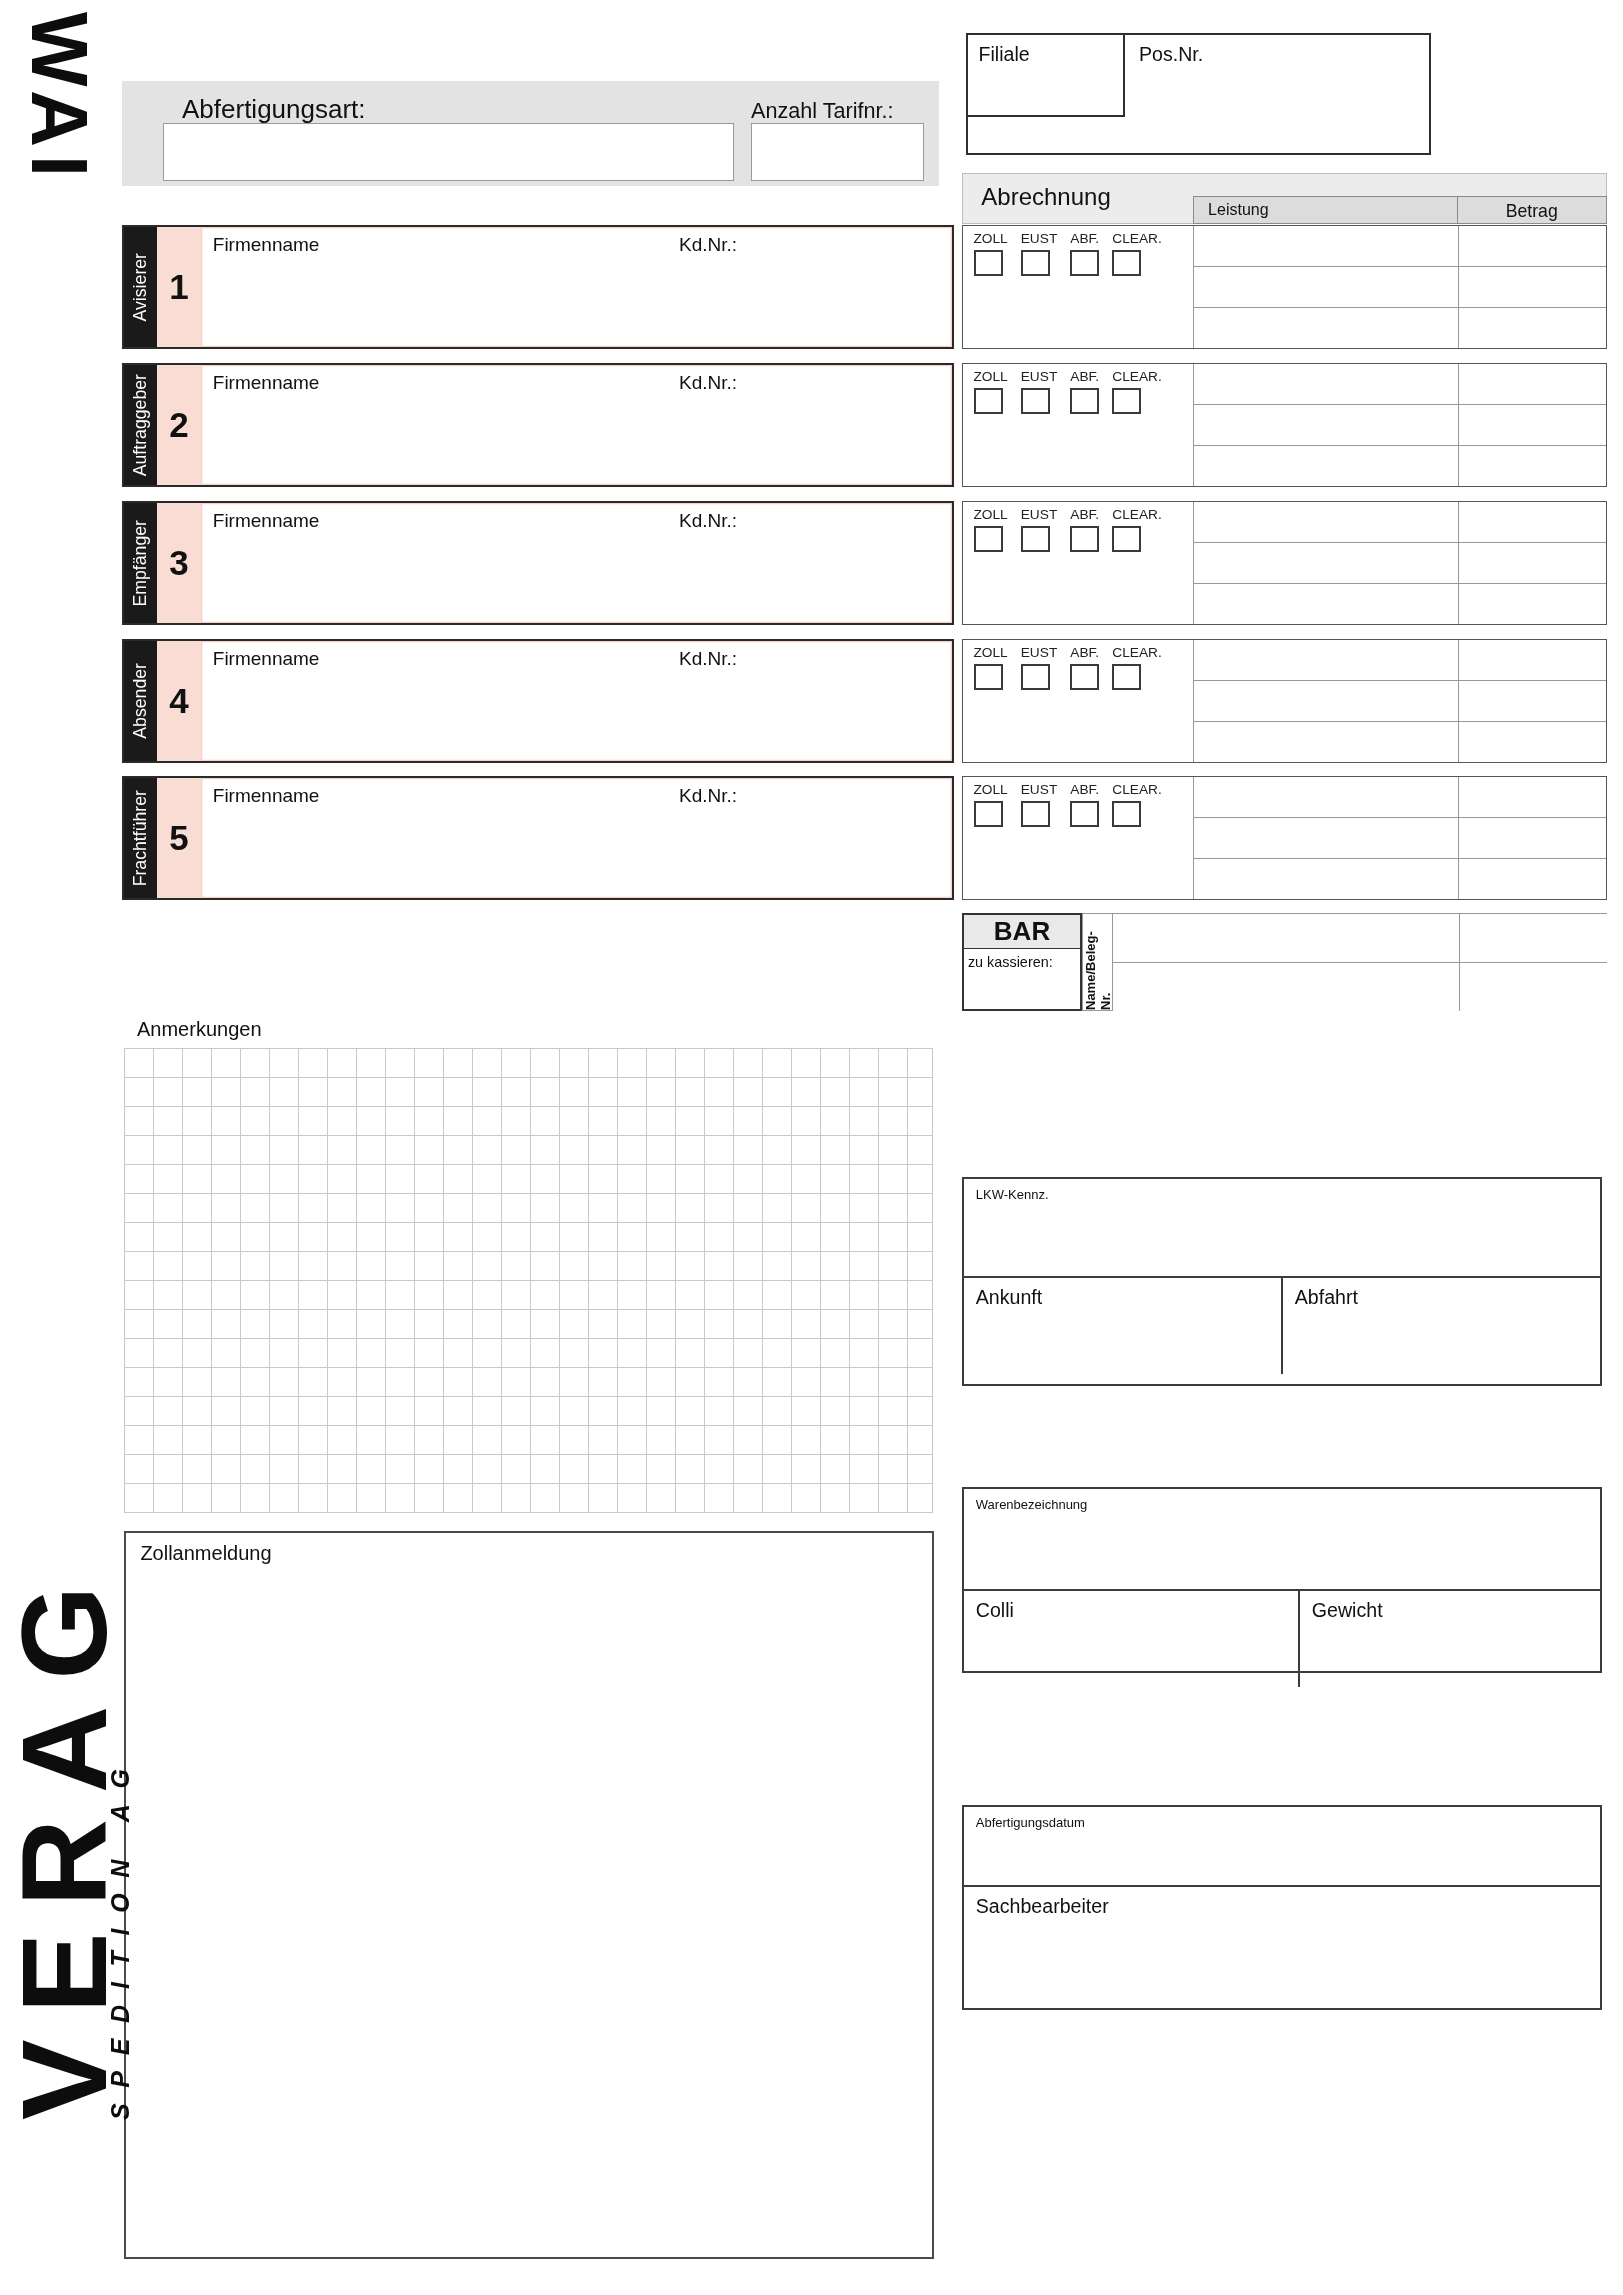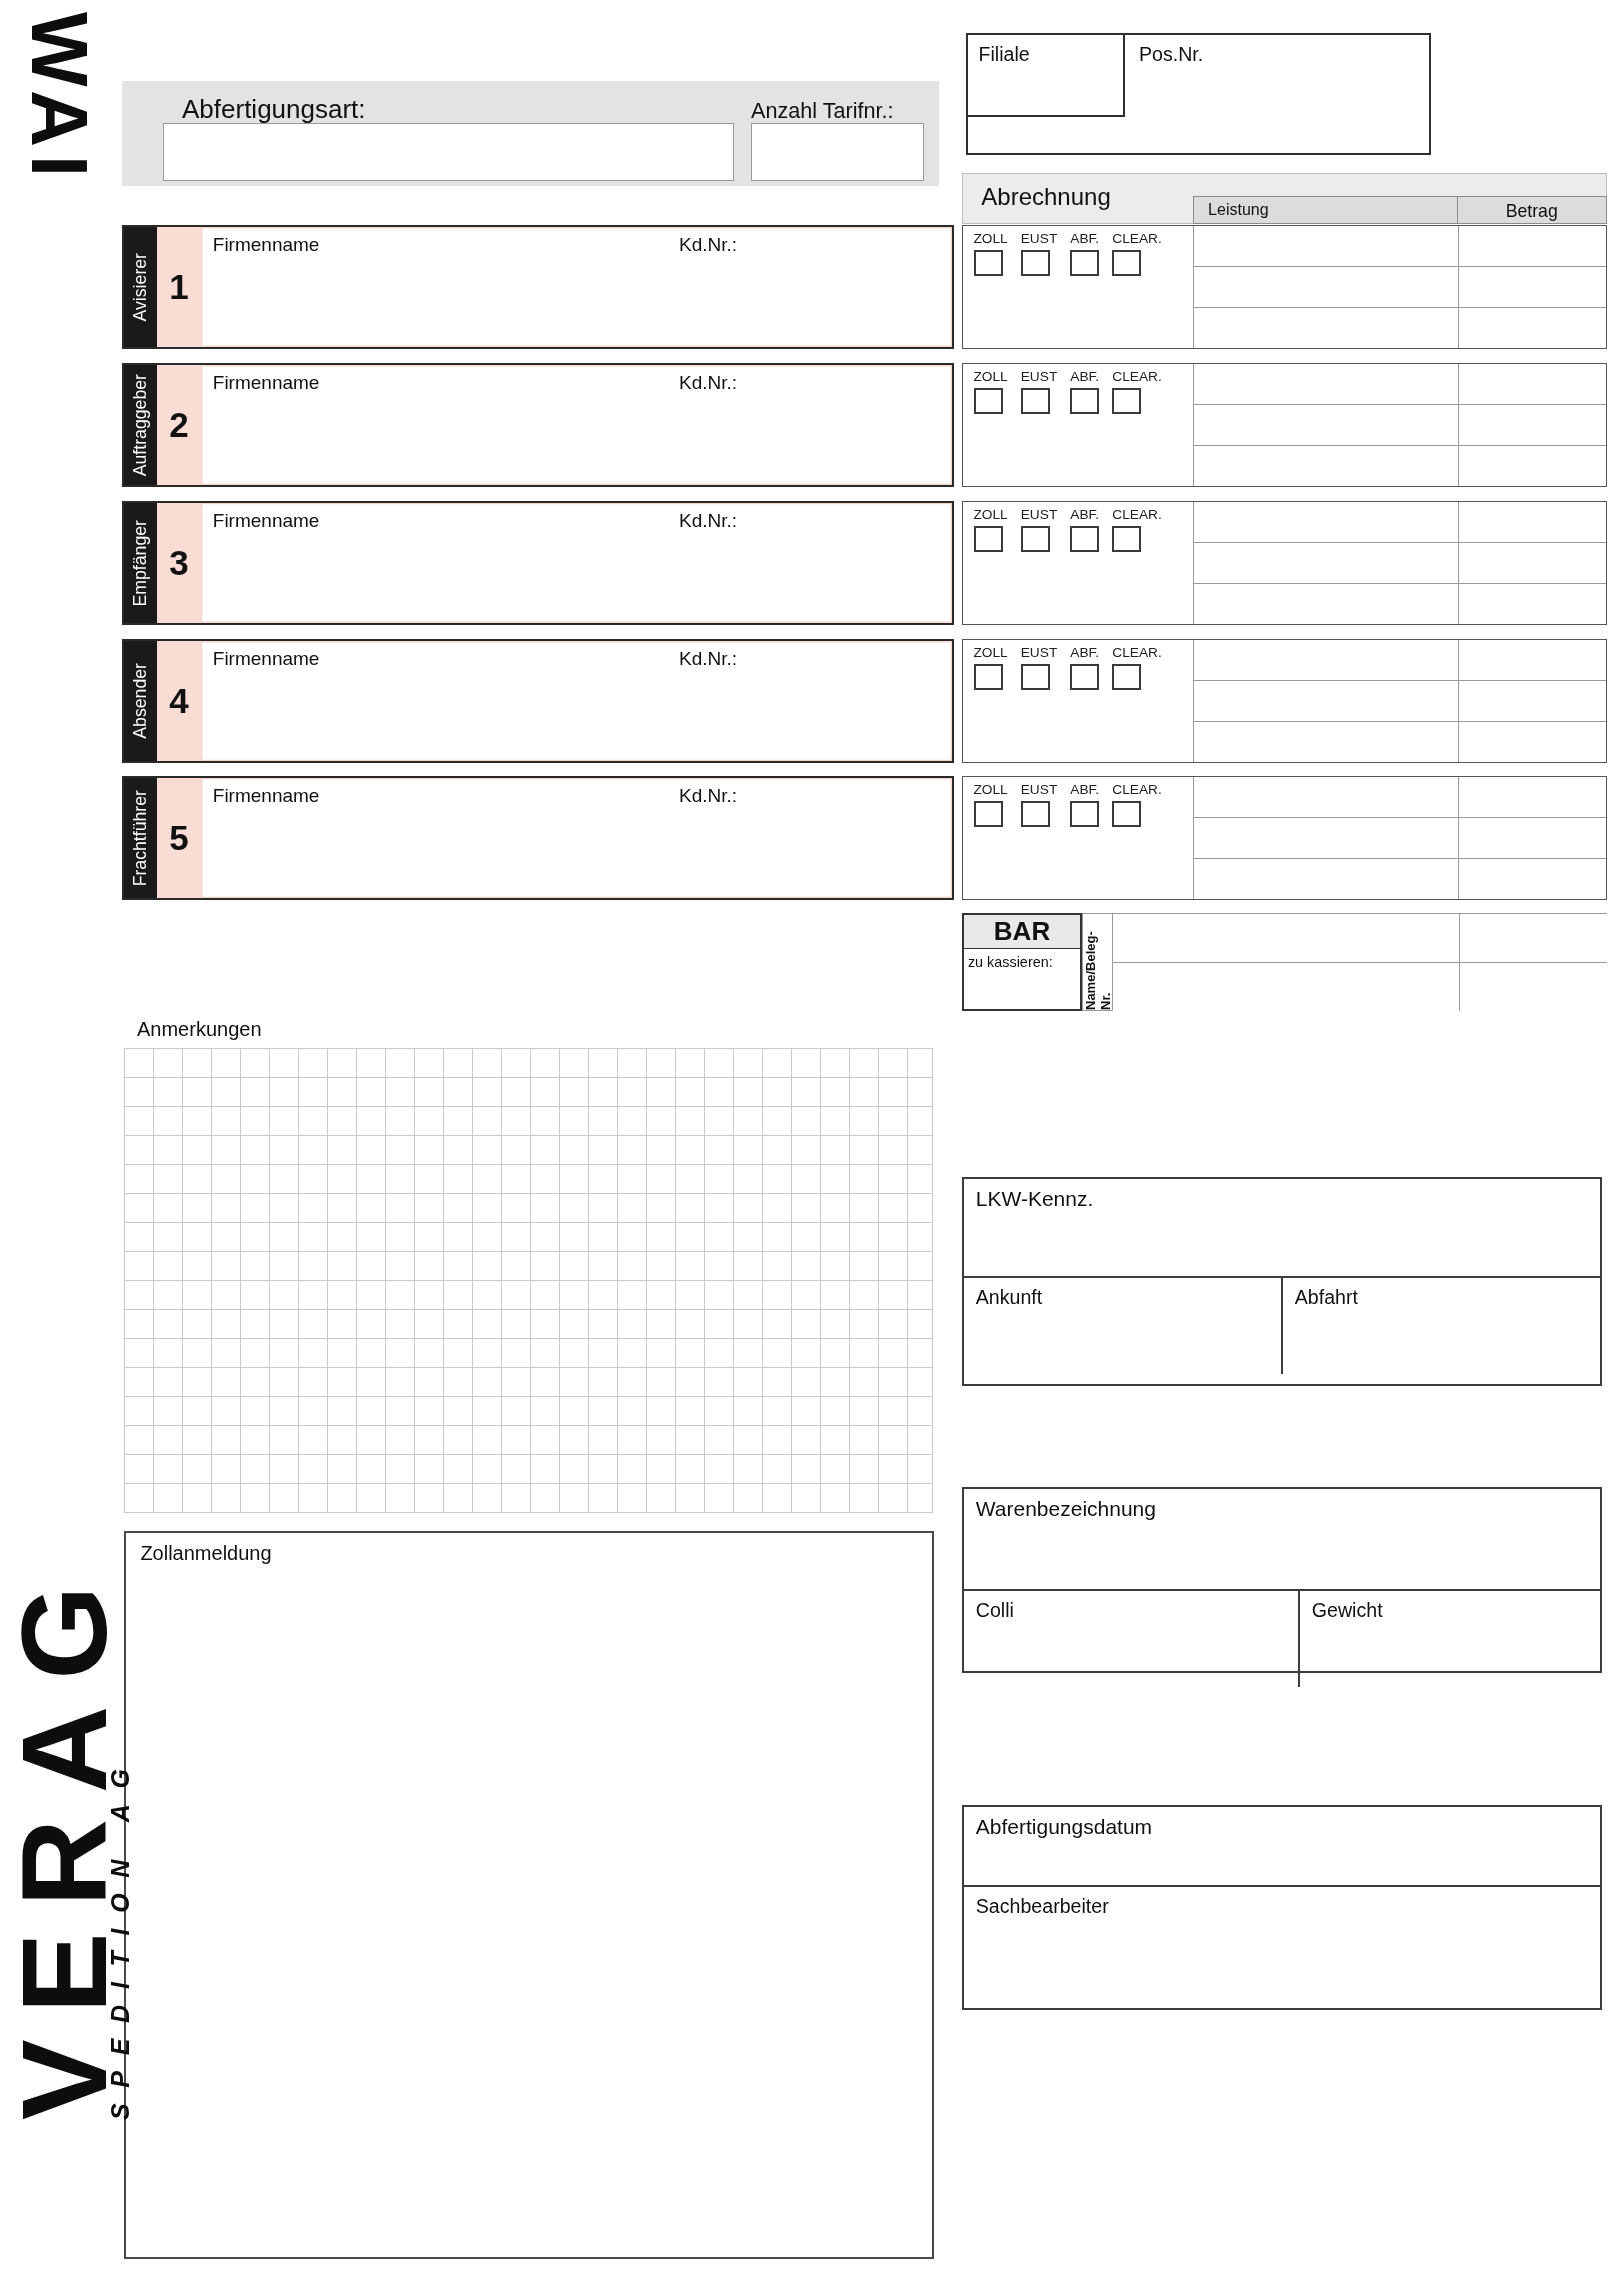--- a/index.html
+++ b/index.html
@@ -111,21 +111,21 @@
   .anm-grid {
     position: absolute; left: 124px; top: 1048px; width: 809px; height: 465px;
     border-right: 1.3px solid #c9c9c9; border-bottom: 1.3px solid #c9c9c9;
     background-image:
       repeating-linear-gradient(to right,  #c9c9c9 0, #c9c9c9 1.3px, transparent 1.3px, transparent 29px),
       repeating-linear-gradient(to bottom, #c9c9c9 0, #c9c9c9 1.3px, transparent 1.3px, transparent 29px);
   }
 
   
   .rbox { position: absolute; left: 962px; width: 640px; border: 2px solid #3c3c3c; background: #fff; }
-  .rrow-top  { border-bottom: 2px solid #3c3c3c; padding: 7.9px 0 0 11.8px; font-size: 21px; }
+  .rrow-top  { border-bottom: 2px solid #3c3c3c; padding: 7.9px 0 0 11.8px; font-size: 13px; }
   .rrow-split{ display: flex; }
   .rcell { flex: 1; padding: 7.9px 0 0 11.8px; font-size: 19.6px; }
   .rcell + .rcell { border-left: 2px solid #3c3c3c; }
   #lkw-box   { top: 1177px; height: 209px; }
   #lkw-box .rrow-top { height: 99px; }
   #lkw-box .rrow-split { height: 96px; }
   #waren-box { top: 1487px; height: 186px; }
   #waren-box .rrow-top { height: 102px; }
   #waren-box .rrow-split { height: 96px; gap: 34px; }
   #abf-box   { top: 1805px; height: 205px; }

